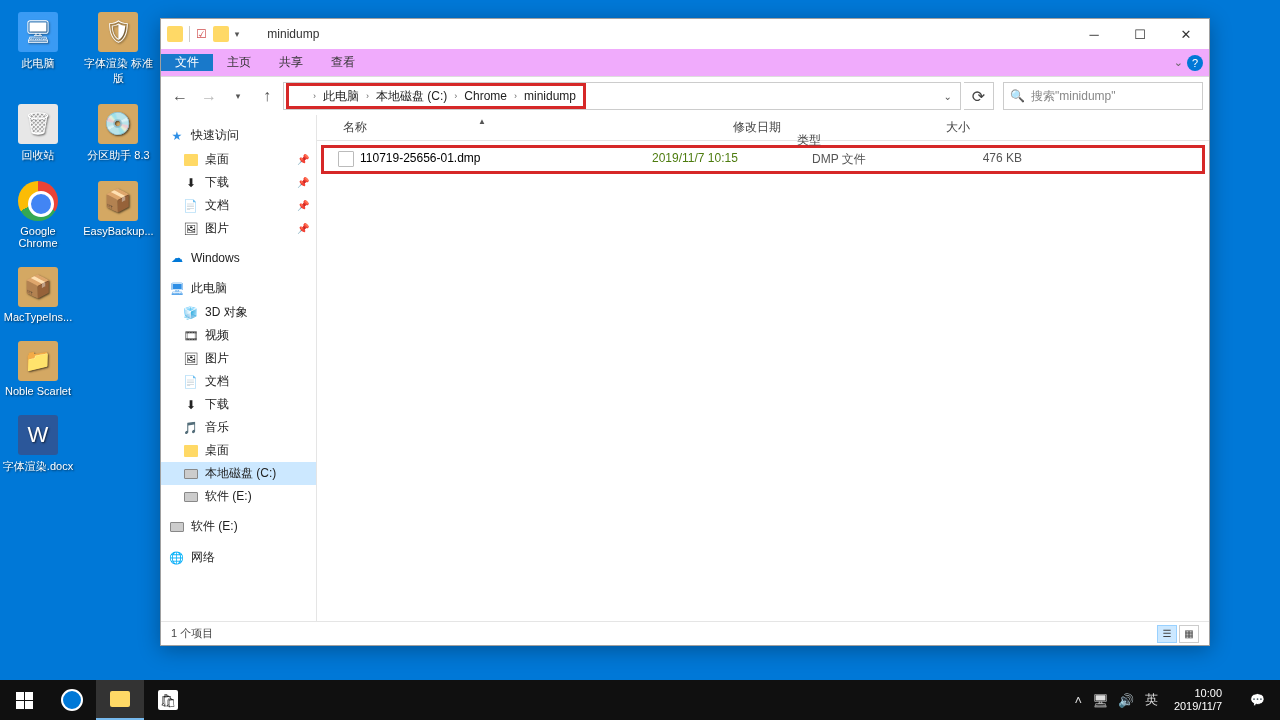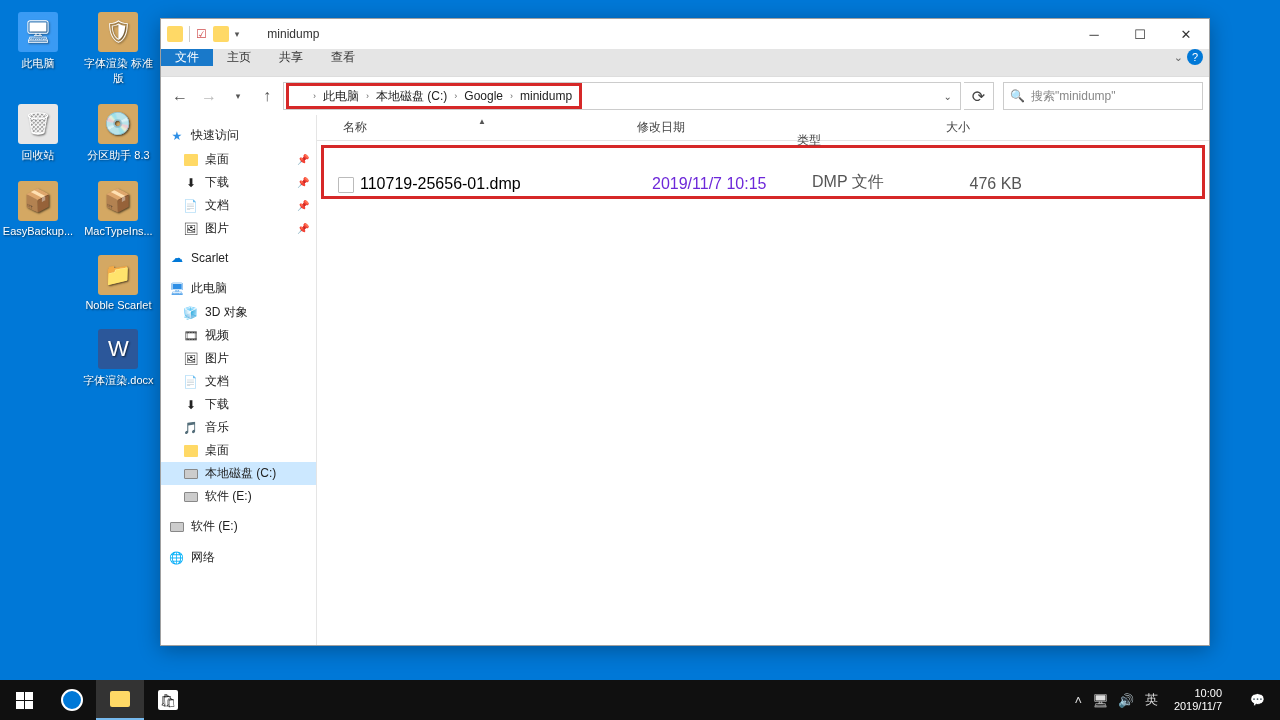--- a/index.html
+++ b/index.html
@@ -19,21 +19,21 @@
 
 .explorer { position:absolute; left:160px; top:18px; width:1050px; height:628px; background:#fff; border:1px solid #a0a0a0; box-shadow:0 4px 20px rgba(0,0,0,.3); display:flex; flex-direction:column; }
 .titlebar { height:30px; display:flex; align-items:center; padding:0 0 0 6px; background:#fff; font-size:12px; color:#333; }
 .titlebar .qat { display:flex; align-items:center; gap:6px; }
 .titlebar .qat .folder-ico { width:16px; height:16px; background:#ffd966; border-radius:2px; }
 .titlebar .qat .sep { width:1px; height:16px; background:#ccc; }
 .titlebar .title { margin-left:12px; }
 .winbtns { margin-left:auto; display:flex; }
 .winbtn { width:46px; height:30px; display:flex; align-items:center; justify-content:center; font-size:13px; color:#333; }
 
-.ribbon-tabs { height:28px; background:#e5e5e5; display:flex; align-items:flex-start; border-bottom:1px solid #ddd; font-size:12px; }
+.ribbon-tabs { height:28px; background:#f0abfc; display:flex; align-items:center; border-bottom:1px solid #ddd; font-size:12px; }
 .rtab { padding:0 14px; display:flex; align-items:center; color:#333; }
 .rtab.active { background:#1979ca; color:#fff; }
 .ribbon-right { margin-left:auto; display:flex; align-items:center; padding-right:6px; gap:4px; }
 .help-ico { width:16px; height:16px; border-radius:50%; background:#0078d7; color:#fff; font-size:11px; display:flex; align-items:center; justify-content:center; }
 
 .navbar { height:38px; display:flex; align-items:center; padding:4px 6px; gap:3px; background:#fff; }
 .navbtn { width:26px; height:26px; display:flex; align-items:center; justify-content:center; color:#555; border-radius:2px; }
 .navbtn.disabled { color:#bbb; }
 .addressbar { flex:1; height:28px; border:1px solid #ccc; display:flex; align-items:center; padding:0 2px; font-size:12px; }
 .highlight-red { border:3px solid #d62828; padding:1px 4px; display:flex; align-items:center; height:100%; }
@@ -54,30 +54,30 @@
 .star { color:#2e8fe6; }
 .folder-s { width:14px; height:12px; background:#ffd966; border-radius:1px; }
 .drive-s { width:14px; height:10px; background:#ccc; border:1px solid #888; border-radius:1px; }
 .onedrive-s { color:#0078d7; }
 .pc-s { color:#2e8fe6; }
 
 .content { flex:1; display:flex; flex-direction:column; }
 .columns { height:26px; display:flex; align-items:center; border-bottom:1px solid #e5e5e5; font-size:12px; color:#444; padding-left:18px; }
 .col { padding:0 8px; position:relative; }
 .col.name { width:294px; }
-.col.date { width:160px; }
+.col.date { width:160px;text-align:right; }
 .col.type { width:128px;margin-top:26px; }
 .col.size { width:82px; text-align:center; }
 .sort-ind { position:absolute; top:-2px; left:50%; transform:translateX(-50%); font-size:8px; color:#555; }
 .filelist { flex:1; padding:4px 4px; }
-.file-row { display:flex; align-items:flex-end; font-size:16px; padding:3px 0 3px 14px; }
+.file-row { display:flex; align-items:flex-start; font-size:12px; padding:3px 0 3px 14px; }
 .file-row.highlighted { border:3px solid #d62828; }
 .file-ico { width:16px; height:16px; margin-right:6px; background:#fff; border:1px solid #bbb; border-radius:1px; }
 .fc.name { width:292px; }
-.fc.date { width:160px; color:#6d28d9;margin-top:24px; }
+.fc.date { width:160px; color:#4d7c0f; }
 .fc.type { width:128px; color:#555; }
 .fc.size { width:82px; text-align:right; color:#555; }
 
 .statusbar { height:24px; border-top:1px solid #e5e5e5; display:flex; align-items:center; padding:0 10px; font-size:11px; color:#444; }
 .view-toggles { margin-left:auto; display:flex; gap:2px; }
 .vt { width:20px; height:18px; border:1px solid #ccc; display:flex; align-items:center; justify-content:center; font-size:10px; }
 .vt.active { background:#cce8ff; border-color:#99d1ff; }
 
 
 .taskbar { position:absolute; bottom:0; left:0; width:100%; height:40px; background:#101010; display:flex; align-items:center; color:#fff; font-size:12px; }
@@ -94,20 +94,21 @@
 .store-tb { width:20px; height:20px; background:#fff; color:#222; display:flex; align-items:center; justify-content:center; border-radius:2px; font-size:13px;}
 </style>
 </head>
 <body>
 
 <div class="desktop">
   <div class="dicon"><div class="ico pc">🖥</div><div>此电脑</div></div>
   <div class="dicon"><div class="ico box">🛡</div><div>字体渲染 标准版</div></div>
   <div class="dicon"><div class="ico bin">🗑</div><div>回收站</div></div>
   <div class="dicon"><div class="ico box">💿</div><div>分区助手 8.3</div></div>
+  <div class="dicon"><div class="ico chrome"></div><div>Google Chrome</div></div>
   <div class="dicon"><div class="ico box">📦</div><div>EasyBackup...</div></div>
   <div class="dicon"><div class="ico box">📦</div><div>MacTypeIns...</div></div>
   <div style="width:76px;display:inline-block"></div>
   <div class="dicon"><div class="ico box">📁</div><div>Noble Scarlet</div></div>
   <div style="width:76px;display:inline-block"></div>
   <div class="dicon"><div class="ico doc">W</div><div>字体渲染.docx</div></div>
 </div>
 
 <div class="explorer">
   <div class="titlebar">
@@ -144,21 +145,21 @@
     <div class="navbtn" style="font-size:9px">▾</div>
     <div class="navbtn">↑</div>
     <div class="addressbar">
       <div class="highlight-red">
         <div class="folder-ico" style="width:16px;height:14px"></div>
         <span class="chev">›</span>
         <span class="crumb">此电脑</span>
         <span class="chev">›</span>
         <span class="crumb">本地磁盘 (C:)</span>
         <span class="chev">›</span>
-        <span class="crumb">Google</span>
+        <span class="crumb">Chrome</span>
         <span class="chev">›</span>
         <span class="crumb">minidump</span>
       </div>
       <span class="addr-drop">⌄</span>
     </div>
     <div class="refresh">⟳</div>
     <div class="searchbox">
       <span>🔍</span>
       <span>搜索"minidump"</span>
     </div>
@@ -190,21 +191,21 @@
           </div>
         <div class="sb-item">
             <span class="sb-ico">🖼</span>
             <span>图片</span>
             <span class="pin">📌</span>
           </div>
       </div>
       <div class="sb-group">
         <div class="sb-head">
             <span class="sb-ico onedrive-s">☁</span>
-            <span>Scarlet</span>
+            <span>Windows</span>
           </div>
       </div>
       <div class="sb-group">
         <div class="sb-head">
             <span class="sb-ico pc-s">🖥</span>
             <span>此电脑</span>
           </div>
         <div class="sb-item">
             <span class="sb-ico">🧊</span>
             <span>3D 对象</span>
@@ -276,20 +277,27 @@
           <div class="file-ico"></div>
           <div class="fc name">110719-25656-01.dmp</div>
           <div class="fc date">2019/11/7 10:15</div>
           <div class="fc type">DMP 文件</div>
           <div class="fc size">476 KB</div>
         </div>
       </div>
     </div>
   </div>
 
+  <div class="statusbar">
+    <span>1 个项目</span>
+    <div class="view-toggles">
+      <div class="vt active">☰</div>
+      <div class="vt">▦</div>
+    </div>
+  </div>
 </div>
 
 <div class="taskbar">
   <div class="tbtn">
       <div class="start-logo">
         <span></span>
         <span></span>
         <span></span>
         <span></span>
       </div>

